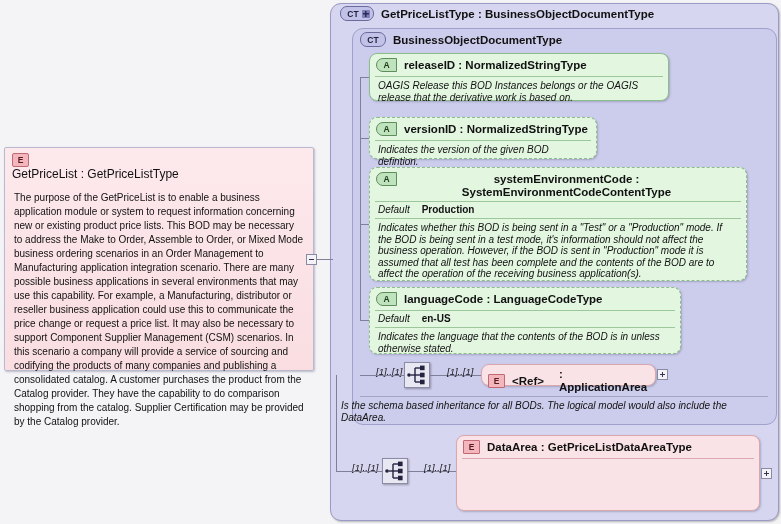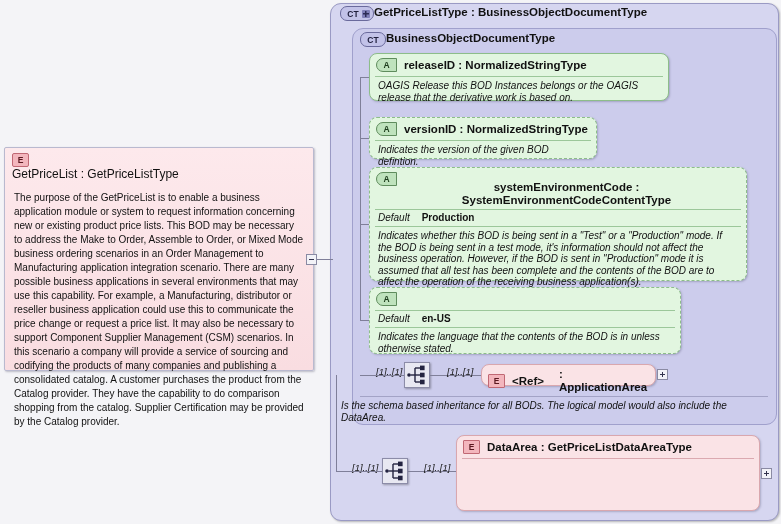--- a/index.html
+++ b/index.html
@@ -22,21 +22,21 @@
     left:330px;top:3px;width:449px;height:518px;
     background:#d6d6f0;border:1px solid #9a9ac4;border-radius:11px;
     box-shadow:1px 1px 2px rgba(0,0,0,.25);
   }
   .ct-inner{
     left:352px;top:28px;width:425px;height:397px;
     background:#ccccec;border:1px solid #a0a0cc;border-radius:11px;
   }
 
   .tag{
-    position:absolute;display:flex;gap:0;
+    position:absolute;display:flex;align-items:center;gap:7px;
     font-weight:bold;font-size:11.5px;color:#111;white-space:nowrap;
   }
   .ico-ct{
     display:inline-flex;align-items:center;justify-content:center;
     width:26px;height:15px;border:1px solid #6a6a9c;border-radius:7px;
     background:#c2c2e8;font-size:8.5px;font-weight:bold;letter-spacing:.2px;
     color:#1d1d3a;box-sizing:border-box;
   }
   .ico-ct.plus{width:34px;position:relative;padding-right:8px;}
   .ico-ct.plus::after{
@@ -185,35 +185,36 @@
       <span class="txt">versionID : NormalizedStringType</span>
     </div>
     <div class="sep"></div>
     <div class="doc">Indicates the version of the given BOD defintion.</div>
   </div>
   <div class="line hline" style="left:360px;top:138px;width:9px;"></div>
 
   <div class="card attr opt" style="left:369px;top:167px;width:378px;height:114px;">
     <div class="hdr" style="padding-bottom:2px;">
       <span class="ico-a">A</span>
-      <span class="txt" style="text-align:center;flex:1;padding-right:10px;margin-top:8px;">systemEnvironmentCode : SystemEnvironmentCodeContentType</span>
+      <span class="txt" style="text-align:center;flex:1;padding-right:10px;">systemEnvironmentCode : SystemEnvironmentCodeContentType</span>
     </div>
     <div class="sep"></div>
     <div class="defrow">
       <span class="k">Default</span>
       <span class="v">Production</span>
     </div>
     <div class="sep"></div>
     <div class="doc">Indicates whether this BOD is being sent in a "Test" or a "Production" mode. If the BOD is being sent in a test mode, it's information should not affect the business operation. However, if the BOD is sent in "Production" mode it is assumed that all test has been complete and the contents of the BOD are to affect the operation of the receiving business application(s).</div>
   </div>
   <div class="line hline" style="left:360px;top:224px;width:9px;"></div>
 
   <div class="card attr opt" style="left:369px;top:287px;width:312px;height:67px;">
     <div class="hdr">
       <span class="ico-a">A</span>
+      <span class="txt">languageCode : LanguageCodeType</span>
     </div>
     <div class="sep"></div>
     <div class="defrow">
       <span class="k">Default</span>
       <span class="v">en-US</span>
     </div>
     <div class="sep"></div>
     <div class="doc">Indicates the language that the contents of the BOD is in unless otherwise stated.</div>
   </div>
   <div class="line hline" style="left:360px;top:320px;width:9px;"></div>

